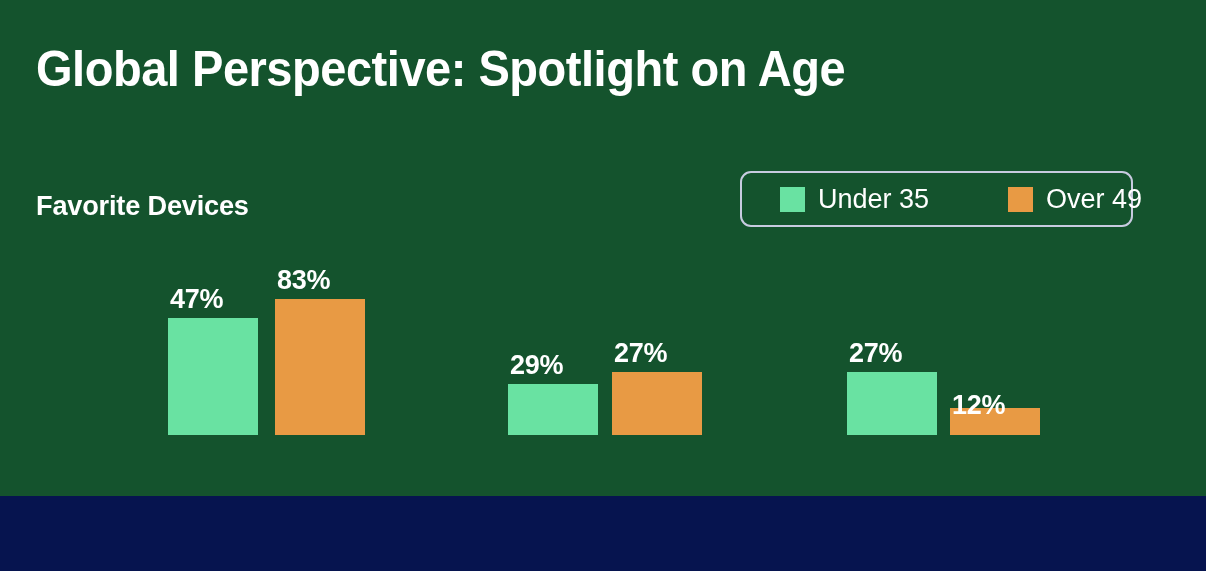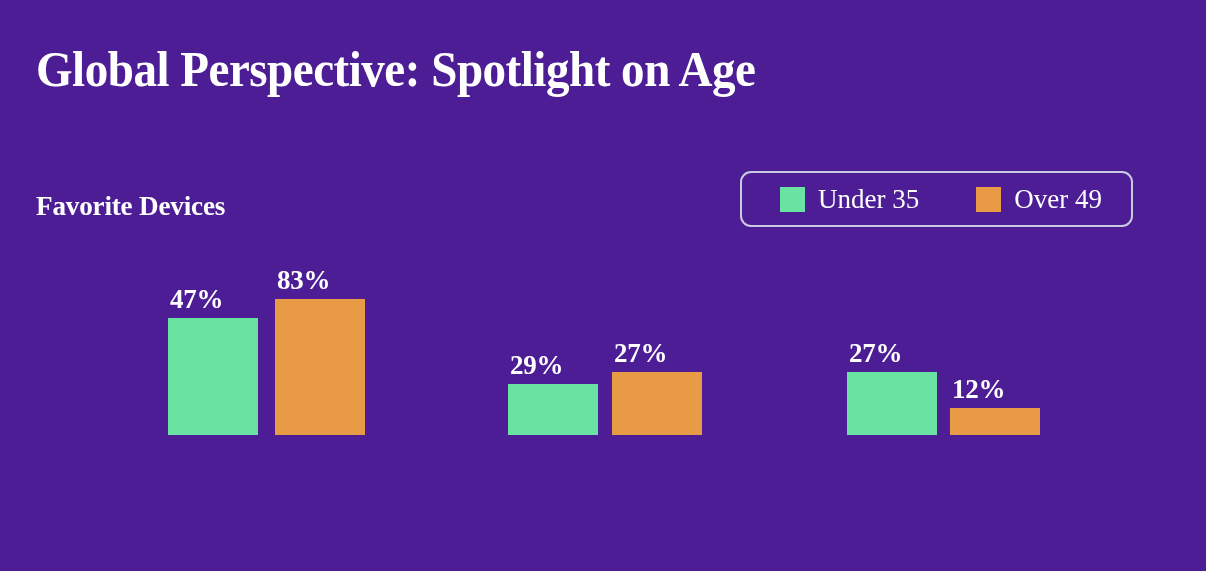--- a/index.html
+++ b/index.html
@@ -9,23 +9,22 @@
   body {
     width: 1206px;
     height: 571px;
     background: #06144f;
     font-family: "Liberation Sans", sans-serif;
     overflow: hidden;
   }
   .slide {
     position: relative;
     width: 1206px;
-    height: 571px;
-    background: #4c1d95;
-    font-family: Liberation Serif, serif;
+    height: 496px;
+    background: #14532d;
   }
 
   
   .title {
     position: absolute;
     left: 36px;
     top: 40px;
     font-size: 50px;
     font-weight: bold;
     color: #ffffff;
@@ -54,20 +53,21 @@
     position: absolute;
     left: 740px;
     top: 171px;
     width: 393px;
     height: 56px;
     border: 2px solid #c8cbe0;
     border-radius: 11px;
     box-sizing: border-box;
     display: flex;
     align-items: center;
+    gap: 22px;
   }
   .legend-item {
     display: flex;
     align-items: center;
     height: 100%;
   }
   .legend-item.first { margin-left: 38px; }
   .legend-item.second { margin-left: 57px; }
   .legend-swatch {
     width: 25px;
@@ -175,20 +175,20 @@
     </div>
 
     <div class="group">
       <div class="bars" style="left:847px;">
         <div class="bar-wrap" style="left:0px;">
           <div class="bar green" style="height:63px;"></div>
           <div class="bar-value" style="bottom:68px;">27%</div>
         </div>
         <div class="bar-wrap" style="left:103px;">
           <div class="bar orange" style="height:27px;"></div>
-          <div class="bar-value" style="bottom:32px;">12%</div>
+          <div class="bar-value" style="bottom:16px;">12%</div>
         </div>
       </div>
 
     </div>
 
   </div>
 </div>
 
 </body></html>

